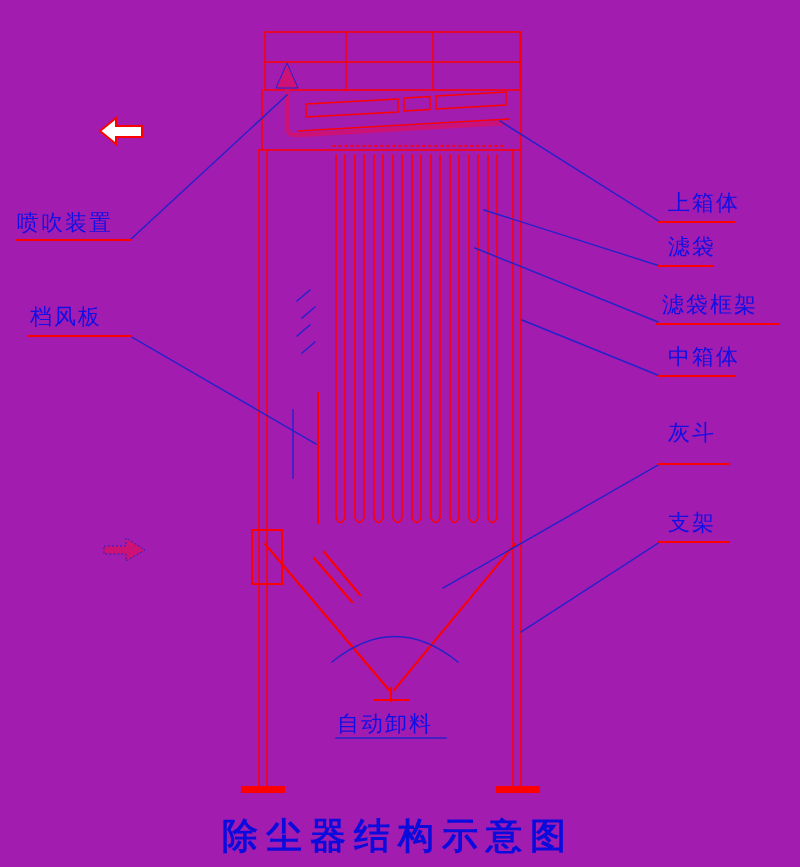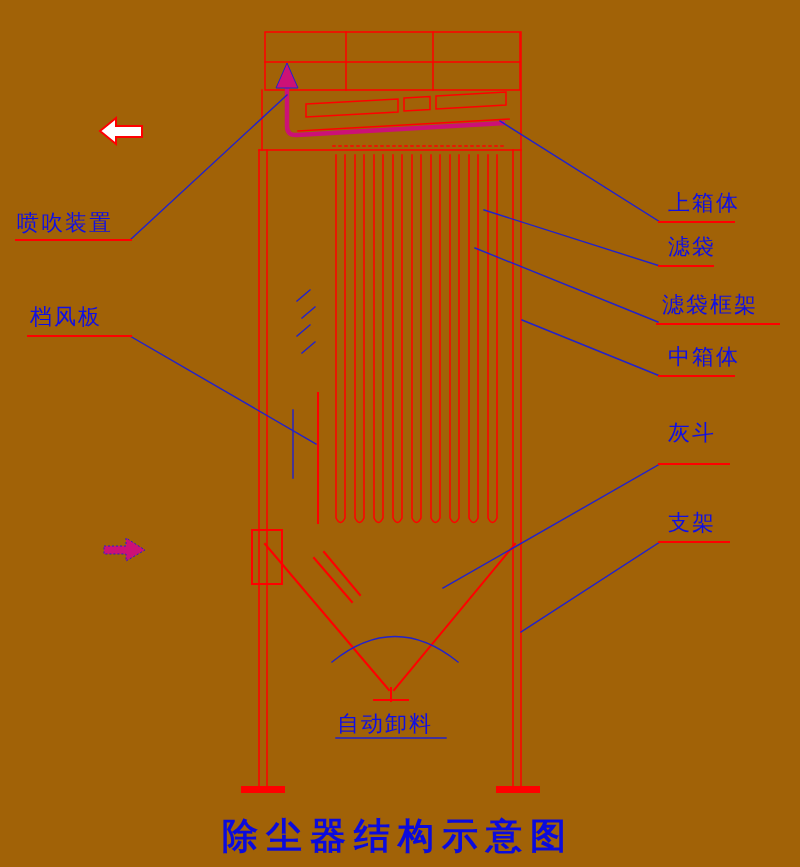--- a/index.html
+++ b/index.html
@@ -1,16 +1,16 @@
 <!DOCTYPE html>
 <html><head>
 <meta charset="utf-8">
 <style>
   html,body{margin:0;padding:0;background:#ffffff;}
-  .stage{position:relative;width:800px;height:867px;background:#a16207;overflow:hidden;}
+  .stage{position:relative;width:800px;height:867px;background:#a21caf;overflow:hidden;}
   svg{display:block;}
   .r{stroke:#ff0000;fill:none;stroke-width:1.5;stroke-linecap:square;}
   .rt{stroke:#ff0000;fill:none;stroke-width:2;stroke-linecap:square;}
   .b{stroke:#2222cc;fill:none;stroke-width:1.4;stroke-linecap:square;}
   .lbl{font-family:"Liberation Serif","DejaVu Serif",serif;fill:#0f0fe6;font-size:22px;letter-spacing:2px;}
   .title{font-family:"Liberation Serif","DejaVu Serif",serif;fill:#0b0bdd;font-size:36px;letter-spacing:8px;font-weight:600;}
 </style>
 </head>
 <body>
 

